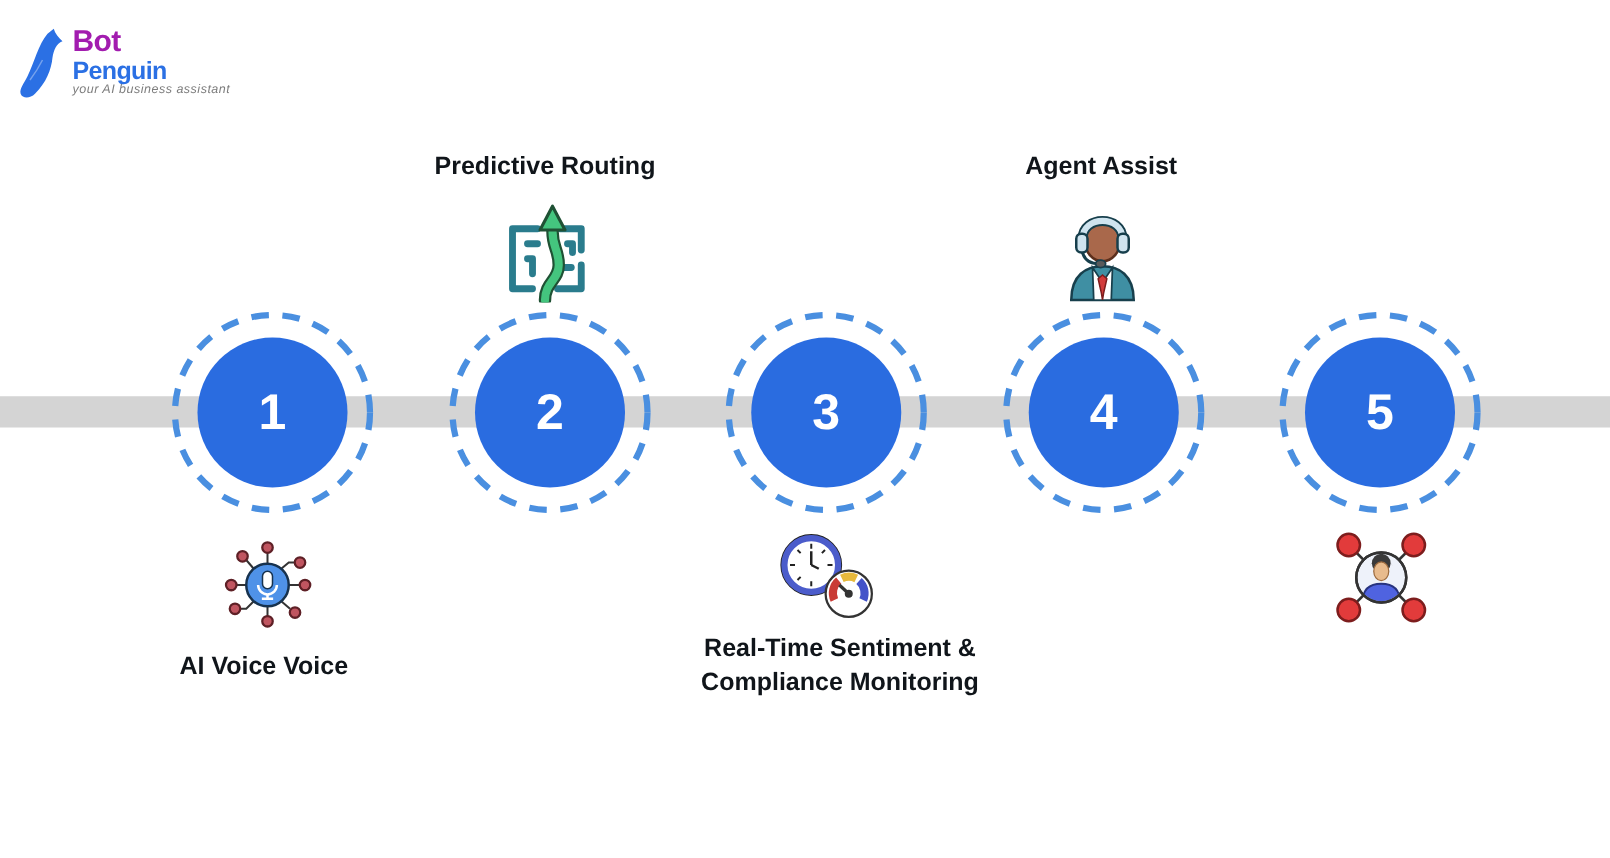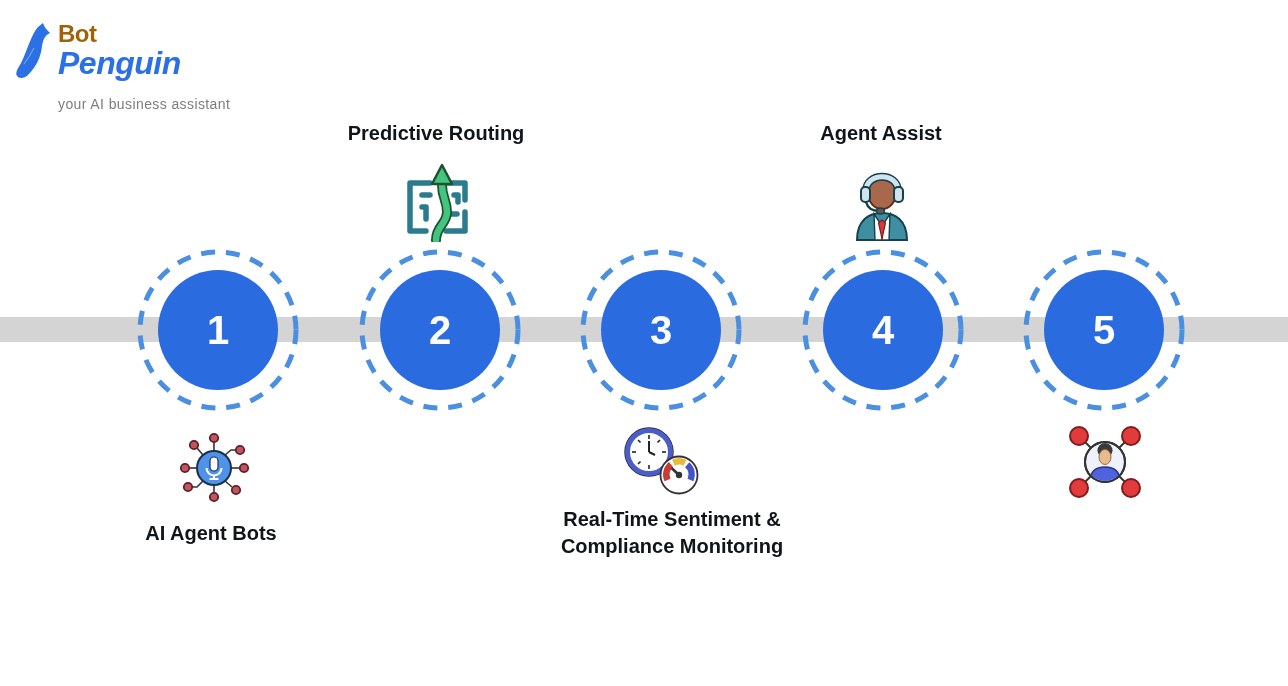--- a/index.html
+++ b/index.html
@@ -4,23 +4,23 @@
 <style>
   html,body{margin:0;padding:0;background:#ffffff;}
   .canvas{
     position:relative;width:1288px;height:686px;background:#ffffff;overflow:hidden;
     font-family:"Liberation Sans", sans-serif;
   }
   
   .logo{position:absolute;left:14px;top:22px;display:flex;align-items:flex-start;}
   .logo svg{display:block;}
   .logo-text{margin-left:6px;line-height:1;}
-  .logo-bot{font-size:24px;font-weight:bold;color:#a16207;letter-spacing:-0.5px;}
-  .logo-penguin{font-size:32px;font-weight:bold;color:#2b70e4;letter-spacing:-0.5px;margin-top:1px;font-style:italic;}
-  .logo-tagline{font-size:14px;color:#7d7d7d;margin-top:18px;letter-spacing:0.4px;}
+  .logo-bot{font-size:24px;font-weight:bold;color:#a21caf;letter-spacing:-0.5px;}
+  .logo-penguin{font-size:20px;font-weight:bold;color:#2b70e4;letter-spacing:-0.5px;margin-top:1px;}
+  .logo-tagline{font-size:10px;font-style:italic;color:#7d7d7d;margin-top:0;letter-spacing:0.4px;}
   
   .band{position:absolute;left:0;top:317px;width:1288px;height:25px;background:#d4d4d4;z-index:1;}
   
   .step{position:absolute;top:247px;width:166px;height:166px;z-index:2;}
   .step .ring{position:absolute;left:0;top:0;}
   .bubble{
     position:absolute;left:23px;top:23px;width:120px;height:120px;border-radius:50%;
     background:#2a6ce0;display:flex;align-items:center;justify-content:center;
   }
   .num{color:#ffffff;font-size:40px;font-weight:bold;}
@@ -89,21 +89,21 @@
 
   <div class="step" style="left:1021px">
     <svg class="ring" width="166" height="166" viewBox="0 0 166 166">
       <circle cx="83" cy="83" r="78" fill="none" stroke="#4a8fe0" stroke-width="5" stroke-dasharray="14 11"></circle>
     </svg>
     <div class="bubble">
       <span class="num">5</span>
     </div>
   </div>
 
-  <div class="step-label" style="left:51px;top:520px">AI Agent Bots</div>
+  <div class="step-label" style="left:51px;top:520px">AI Voice Voice</div>
   <div class="step-label" style="left:512px;top:506px">Real-Time Sentiment &amp;
 Compliance Monitoring</div>
   <div class="step-label" style="left:276px;top:120px">Predictive Routing</div>
   <div class="step-label" style="left:721px;top:120px">Agent Assist</div>
 
   <svg class="step-icon" style="left:179px;top:430px" width="72" height="74" viewBox="0 0 72 74">
 
     <g stroke="#333" stroke-width="1.6" fill="none">
       <line x1="35" y1="22" x2="35" y2="12"></line>
       <path d="M24 25 L18 18"></path>

